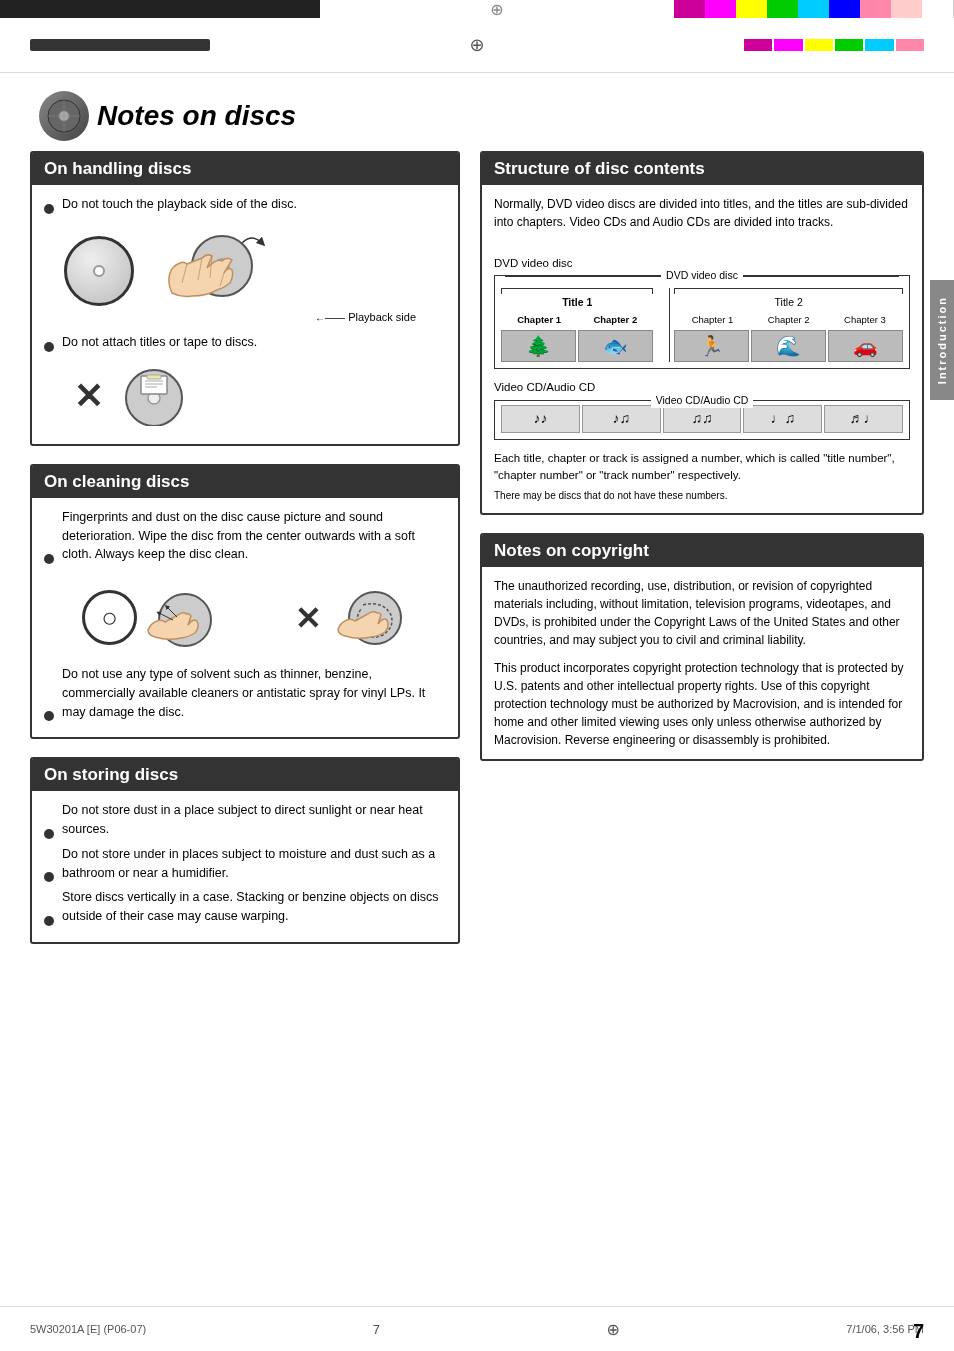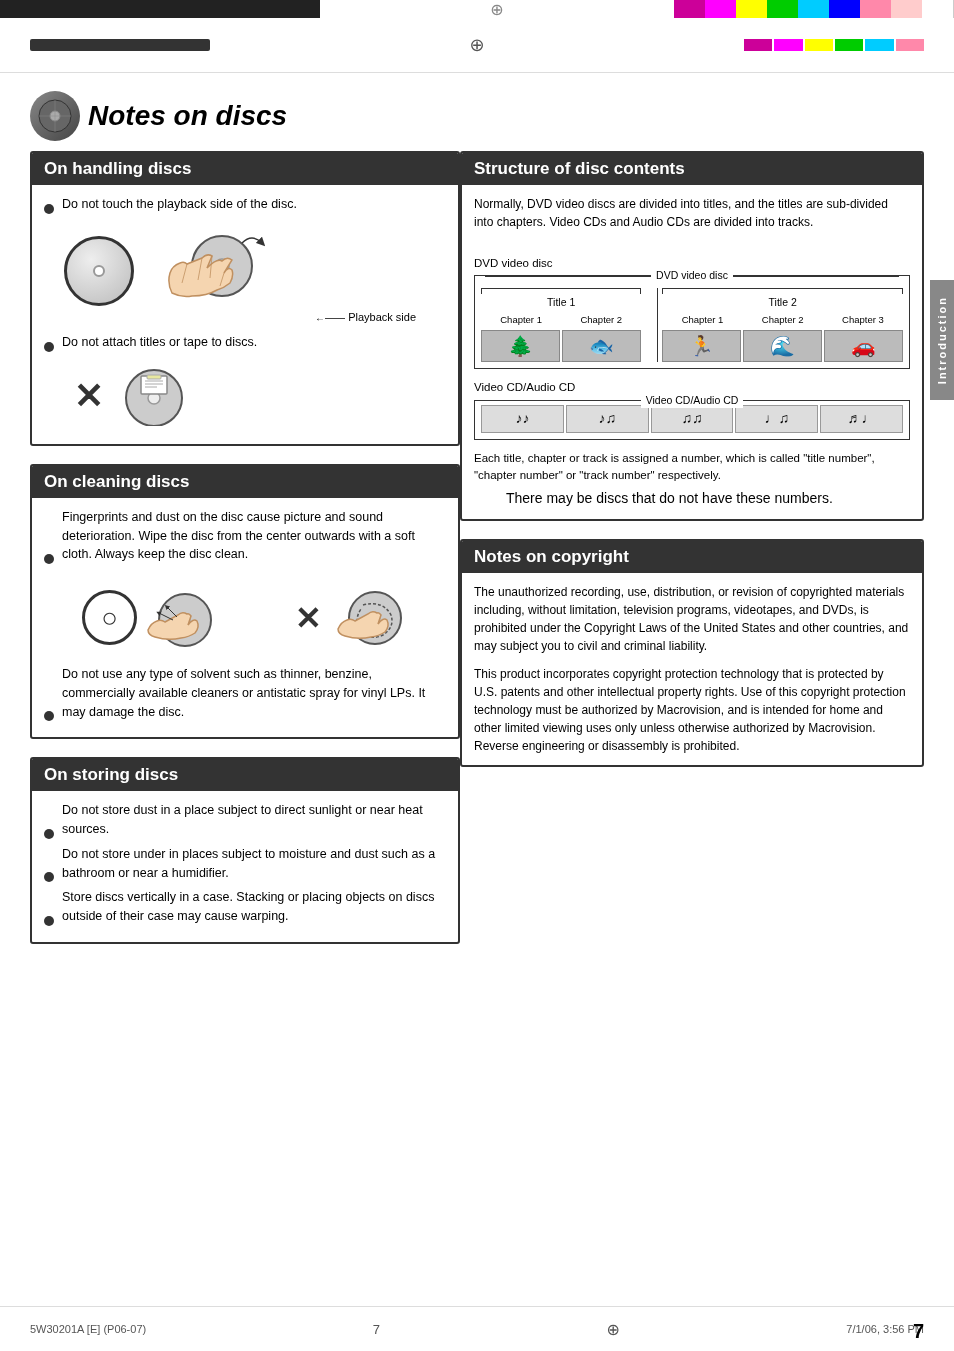--- a/index.html
+++ b/index.html
@@ -52,20 +52,21 @@
       transform: translate(-50%, -50%);
       font-size: 18px;
       color: #555;
     }
 
     
     .page-title-area {
       padding: 18px 30px 10px 30px;
       display: flex;
       align-items: center;
+      margin-left: 9px;
     }
     .page-title-circle {
       width: 50px;
       height: 50px;
       background: linear-gradient(135deg, #888, #444);
       border-radius: 50%;
       margin-right: 0;
       display: flex;
       align-items: center;
       justify-content: center;
@@ -74,20 +75,21 @@
       font-size: 28px;
       font-style: italic;
       font-weight: bold;
       margin-left: 8px;
     }
 
     
     .main-content {
       display: flex;
       padding: 0 30px;
+      gap: 20px;
     }
     .left-col {
       width: 430px;
       flex-shrink: 0;
     }
     .right-col {
       flex: 1;
     }
 
     
@@ -360,21 +362,21 @@
         <div class="bullet-item">
           <div class="bullet-dot"></div>
           <span>Do not store dust in a place subject to direct sunlight or near heat sources.</span>
         </div>
         <div class="bullet-item">
           <div class="bullet-dot"></div>
           <span>Do not store under in places subject to moisture and dust such as a bathroom or near a humidifier.</span>
         </div>
         <div class="bullet-item">
           <div class="bullet-dot"></div>
-          <span>Store discs vertically in a case. Stacking or placing objects on discs outside of their case may cause warping.</span>
+          <span>Store discs vertically in a case. Stacking or benzine objects on discs outside of their case may cause warping.</span>
         </div>
       </div>
     </div>
 
   </div>
 
   <div class="right-col">
 
     <div class="section-box">
       <div class="section-header">Structure of disc contents</div>
@@ -386,21 +388,21 @@
         <div style="position:relative;border:1.5px solid #333;padding:4px 6px 6px 6px;margin-bottom:10px;">
 
           <div style="position:absolute;top:-8px;left:10px;right:10px;display:flex;align-items:center;">
             <div style="flex:1;height:1.5px;background:#333;"></div>
             <span style="background:#fff;padding:0 5px;font-size:10.5px;">DVD video disc</span>
             <div style="flex:1;height:1.5px;background:#333;"></div>
           </div>
 
           <div style="display:flex;margin-top:8px;font-size:10.5px;">
 
-            <div style="flex:2;border-right:1.5px solid #333;padding-right:16px;">
+            <div style="flex:2;border-right:1.5px solid #333;padding-right:16px;font-weight:bold;">
               <div style="border-top:1.5px solid #333;border-left:1.5px solid #333;border-right:1.5px solid #333;height:6px;margin-bottom:1px;"></div>
               <div style="text-align:center;font-size:10.5px;">Title 1</div>
 
               <div style="display:flex;font-size:9.5px;margin-top:2px;">
                 <div style="flex:1;text-align:center;">Chapter 1</div>
                 <div style="flex:1;text-align:center;">Chapter 2</div>
               </div>
 
               <div style="display:flex;gap:2px;margin-top:3px;">
                 <div style="flex:1;height:32px;background:#bbb;border:1px solid #888;display:flex;align-items:center;justify-content:center;font-size:20px;">🌲</div>
@@ -440,21 +442,21 @@
           <div style="display:flex;gap:2px;">
             <div style="flex:1;height:28px;background:#ddd;border:1px solid #999;display:flex;align-items:center;justify-content:center;font-size:14px;">♪♪</div>
             <div style="flex:1;height:28px;background:#ddd;border:1px solid #999;display:flex;align-items:center;justify-content:center;font-size:14px;">♪♫</div>
             <div style="flex:1;height:28px;background:#ddd;border:1px solid #999;display:flex;align-items:center;justify-content:center;font-size:14px;">♫♫</div>
             <div style="flex:1;height:28px;background:#ddd;border:1px solid #999;display:flex;align-items:center;justify-content:center;font-size:14px;">♩♫</div>
             <div style="flex:1;height:28px;background:#ddd;border:1px solid #999;display:flex;align-items:center;justify-content:center;font-size:14px;">♬♩</div>
           </div>
         </div>
 
         <p style="font-size:11.5px;line-height:1.5;margin-bottom:4px;">Each title, chapter or track is assigned a number, which is called "title number", "chapter number" or "track number" respectively.</p>
-        <p style="font-size:14px;line-height:1.5;margin-left:32px;">There may be discs that do not have these numbers.</p>
+        <p style="font-size:10px;line-height:1.5;">There may be discs that do not have these numbers.</p>
       </div>
     </div>
 
     <div class="section-box">
       <div class="section-header">Notes on copyright</div>
       <div class="section-content">
         <p style="font-size:12px;line-height:1.5;margin-bottom:10px;">The unauthorized recording, use, distribution, or revision of copyrighted materials including, without limitation, television programs, videotapes, and DVDs, is prohibited under the Copyright Laws of the United States and other countries, and may subject you to civil and criminal liability.</p>
         <p style="font-size:12px;line-height:1.5;">This product incorporates copyright protection technology that is protected by U.S. patents and other intellectual property rights. Use of this copyright protection technology must be authorized by Macrovision, and is intended for home and other limited viewing uses only unless otherwise authorized by Macrovision. Reverse engineering or disassembly is prohibited.</p>
       </div>
     </div>

